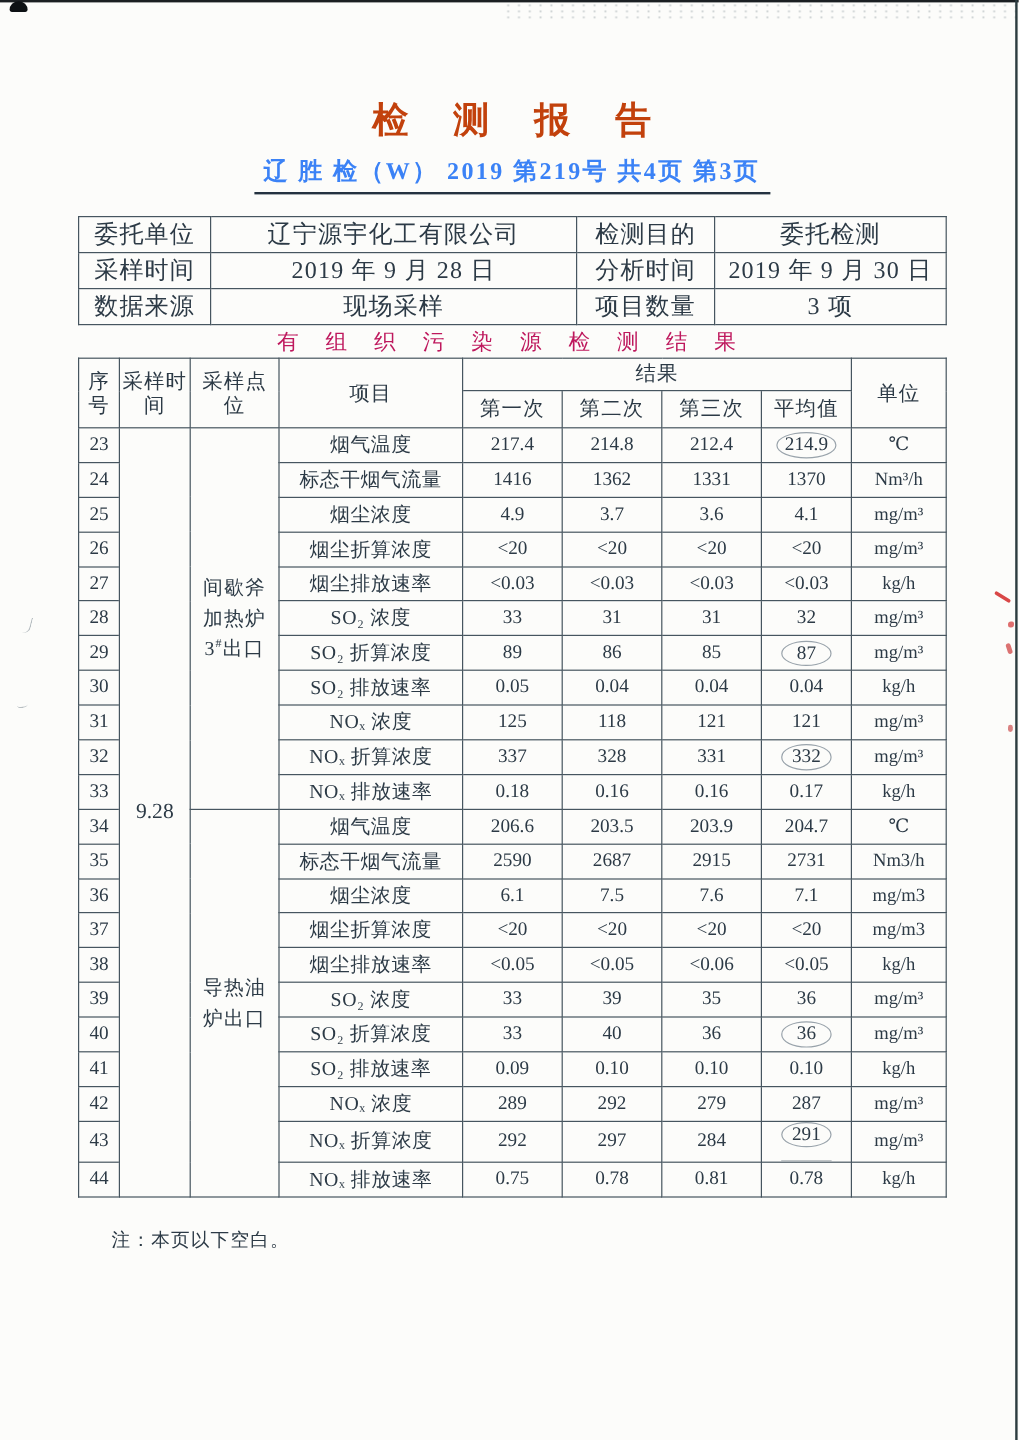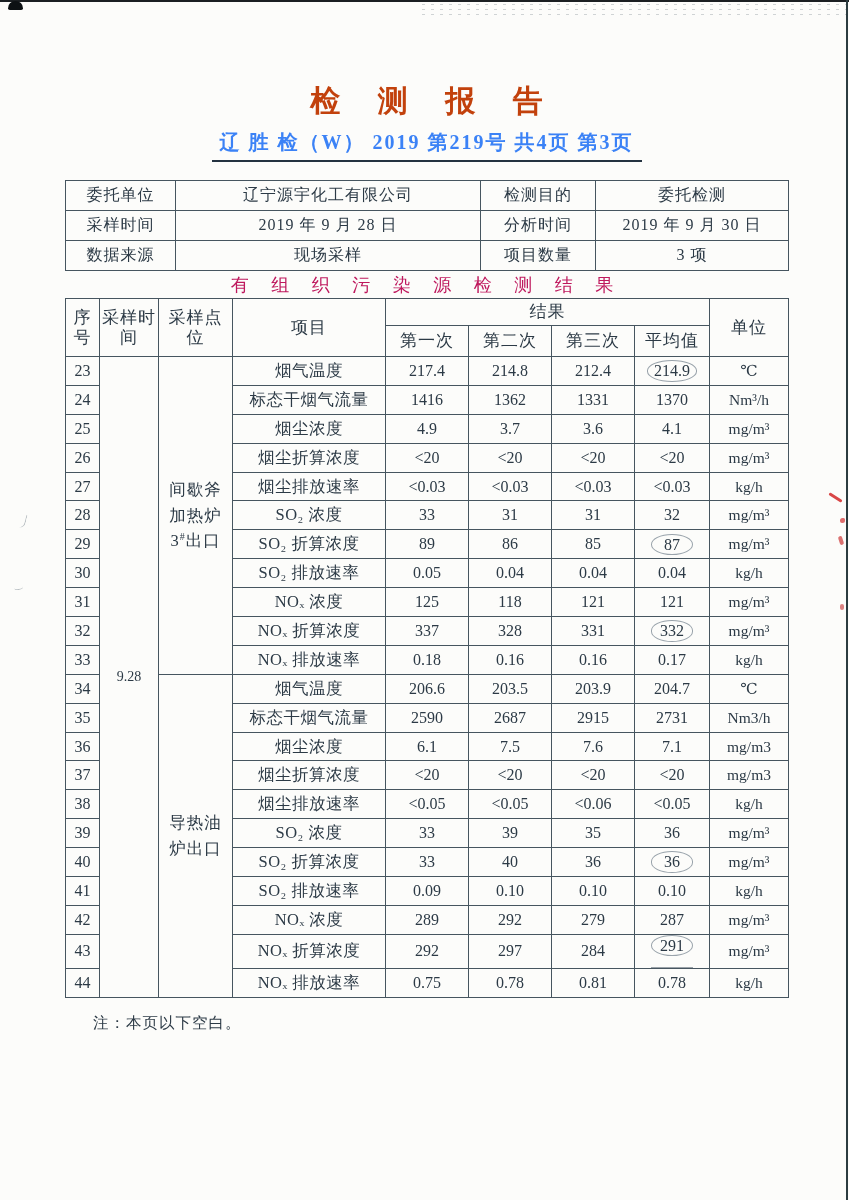--- a/index.html
+++ b/index.html
@@ -38,40 +38,40 @@
   }
   .subtitle-wrap{text-align:center;margin-top:11px;}
   .subtitle{
     display:inline-block;font-size:20px;font-weight:bold;letter-spacing:2px;
     color:#3b82f6;border-bottom:2.5px solid #243240;padding:0 8px 4px;
   }
   table{border-collapse:collapse;width:723px;table-layout:fixed;}
   td,th{border:1.6px solid #46555f;text-align:center;vertical-align:middle;padding:0 2px;
     overflow:hidden;}
   #info-table{margin-top:18px;}
-  #info-table td{height:29px;font-size:16px;letter-spacing:1px;}
+  #info-table td{height:29px;font-size:20px;letter-spacing:1px;}
   .section-title{
     text-align:center;font-size:18px;letter-spacing:9px;color:#be185d;
     padding:4px 0 3px;line-height:20px;
   }
   #results-table thead td{font-size:17px;letter-spacing:1px;line-height:1.15;}
   #results-table thead tr.h1 td{height:26px;}
   #results-table thead tr.h2 td{height:30px;}
   #results-table tbody td{height:27.9px;font-size:16px;}
   #results-table td.item{font-size:16.5px;letter-spacing:.5px;}
   #results-table td.point{font-size:16.5px;line-height:1.55;letter-spacing:1px;}
-  #results-table td.time{font-size:14px;}
+  #results-table td.time{font-size:18px;}
   #results-table td.unit{font-size:15.5px;}
   sup{font-size:10px;}
   .circle{
     display:inline-block;border:1.5px solid #99a3ab;border-radius:50%;
     min-width:28px;padding:0 6px;line-height:1.2;
   }
   .u-line{display:inline-block;border-bottom:1.6px solid #9aa2a8;padding-bottom:11px;}
-  .footnote{margin-top:15px;padding-left:28px;font-size:15.5px;letter-spacing:1px;}
+  .footnote{margin-top:25px;padding-left:28px;font-size:15.5px;letter-spacing:1px;}
 </style>
 </head>
 <body>
 
 <div class="page">
 
   <div class="edge-top"></div>
   <div class="speckle-band"></div>
   <div class="blob-tl"></div>
   <div class="edge-right"></div>

